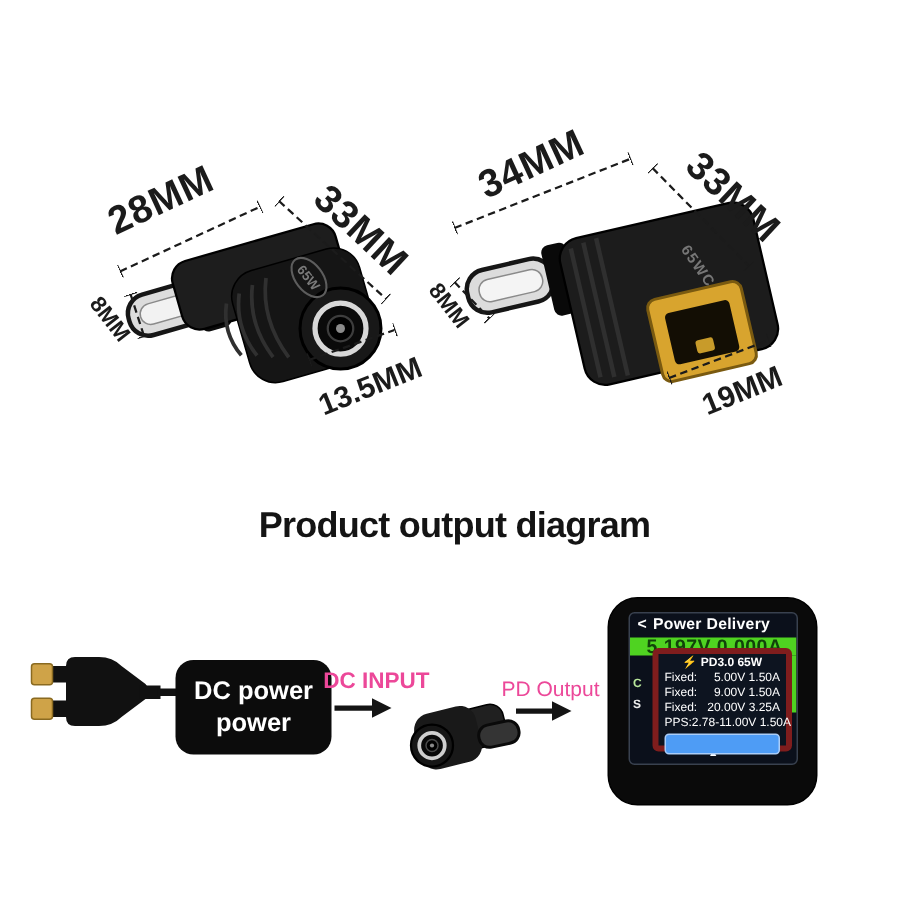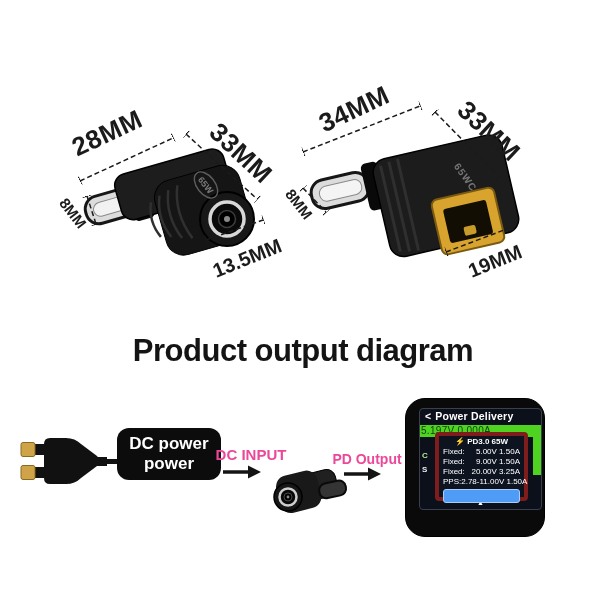--- a/index.html
+++ b/index.html
@@ -1,32 +1,32 @@
 <!DOCTYPE html>
 <html><head>
 <meta charset="utf-8">
 <style>
   *{margin:0;padding:0;box-sizing:border-box}
   html,body{width:600px;height:600px;background:#ffffff;font-family:"Liberation Sans",sans-serif;position:relative;overflow:hidden}
   .dim{position:absolute;font-weight:bold;color:#1b1b1b;white-space:nowrap;line-height:1}
   .dim.big{font-size:26px;letter-spacing:.5px}
   .dim.mid{font-size:20px}
   .dim.sml{font-size:15px}
-  #page-title{position:absolute;left:303px;top:351px;transform:translate(-50%,-50%);font-size:31px;font-weight:bold;color:#141414;white-space:nowrap;letter-spacing:-.5px}
+  #page-title{position:absolute;left:303px;top:351px;transform:translate(-50%,-50%);font-size:24px;font-weight:bold;color:#141414;white-space:nowrap;letter-spacing:-.5px}
   #svg-art{position:absolute;left:0;top:0}
   .flow-label{position:absolute;font-weight:bold;color:#ec4899;white-space:nowrap;transform:translate(-50%,-50%)}
   #dc-input-label{left:251px;top:454px;font-size:15px}
-  #pd-output-label{left:367px;top:459px;font-size:14px;font-weight:700}
-  #supply-box{position:absolute;left:117px;top:428px;width:104px;height:52px;background:#0c0c0c;border-radius:12px;color:#fff;
+  #pd-output-label{left:367px;top:459px;font-size:14px;font-weight:400}
+  #supply-box{position:absolute;left:117px;top:440px;width:104px;height:63px;background:#0c0c0c;border-radius:12px;color:#fff;
     display:flex;flex-direction:column;align-items:center;justify-content:center;font-size:17px;font-weight:600;line-height:1.18}
   #tester{position:absolute;left:405px;top:398px;width:140px;height:139px;background:#0a0a0a;border-radius:20px;border:1px solid #000}
-  #screen{position:absolute;left:13px;top:9px;width:123px;height:102px;background:#0b101b;border-radius:4px;border:1px solid #39414f;overflow:hidden}
+  #screen{position:absolute;left:13px;top:9px;width:113px;height:102px;background:#0b101b;border-radius:4px;border:1px solid #39414f;overflow:hidden}
   #scr-header{position:absolute;left:0;top:1px;width:100%;height:15px;color:#fff;font-size:10.5px;font-weight:bold;padding-left:5px;letter-spacing:.2px}
   #scr-header .back{margin-right:4px;font-weight:bold}
-  #green-strip{position:absolute;left:0;top:16px;width:100%;height:12px;color:#11430a;font-size:10px;font-weight:normal;line-height:12px;padding-left:1px;letter-spacing:.3px}
+  #green-strip{position:absolute;left:0;top:16px;width:100%;height:12px;color:#11430a;font-size:13px;font-weight:bold;line-height:12px;padding-left:11px;letter-spacing:.3px}
   #green-col{position:absolute;right:0;top:28px;width:8px;height:38px}
   .frag{position:absolute;left:2px;font-size:8px;font-weight:bold}
   #frag1{top:42px;color:#b9e79b}
   #frag2{top:56px;color:#ececec}
   #popup{position:absolute;left:15px;top:23px;width:93px;height:69px;background:#0d1420;border:4px solid #7f1d1d;border-radius:4px;padding:1px 4px 3px 4px;z-index:3}
   .p-title{text-align:center;color:#fff;font-size:8px;font-weight:bold;height:10px;line-height:10px;white-space:nowrap}
   .p-row{display:flex;justify-content:space-between;color:#fff;font-size:8px;font-weight:normal;height:10px;line-height:10px;white-space:nowrap}
   #blue-bar{margin-top:2px;height:14px;border-radius:3px}
   #indicator{position:absolute;left:0;bottom:2px;width:100%;text-align:center;color:#fff;font-size:7px;line-height:8px}
 </style>

